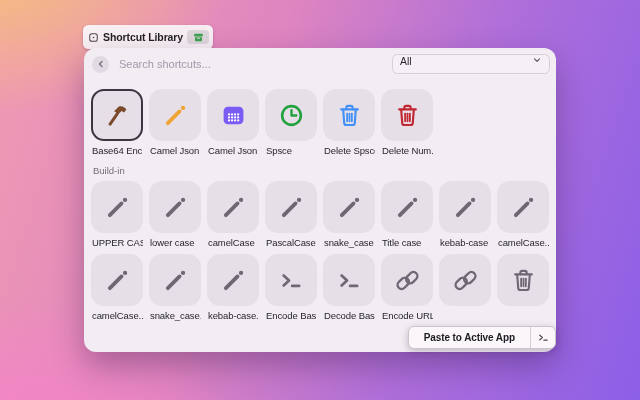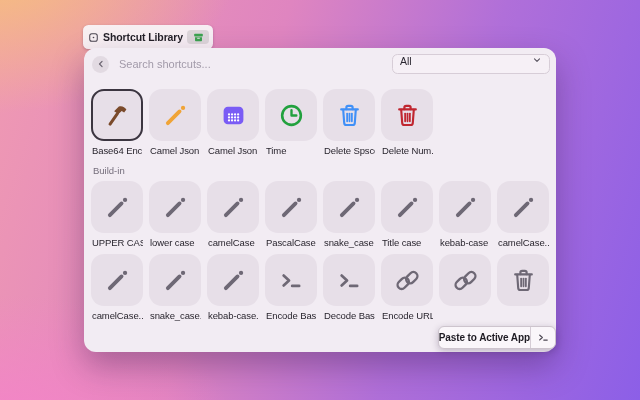--- a/index.html
+++ b/index.html
@@ -56,21 +56,21 @@
   .tile.selected{border:2px solid var(--sel,#3b3540);}
   .tile-icon{width:27px;height:27px;display:flex;}
   .tile-label{margin-top:4px;font-size:9.5px;color:#29252e;white-space:nowrap;max-width:59px;
     overflow:hidden;padding-left:1px;height:11px;letter-spacing:-.1px;}
   
   .paste-bar{
     position:absolute;right:84px;top:326px;height:23px;z-index:5;box-sizing:border-box;
     background:#faf6fa;border:1px solid #cdc4cd;border-radius:6px;
     box-shadow:0 2px 7px rgba(40,20,60,.25);display:flex;align-items:center;cursor:pointer;
   }
-  .paste-label{font-size:10px;font-weight:700;color:#1f1c24;padding:0 0;letter-spacing:-.1px;white-space:nowrap;}
+  .paste-label{font-size:10px;font-weight:700;color:#1f1c24;padding:0 15px;letter-spacing:-.1px;white-space:nowrap;}
   .paste-divider{width:1px;align-self:stretch;background:#d5ccd5;}
   .paste-key{width:24px;display:flex;align-items:center;justify-content:center;}
   .paste-key .ic{width:13px;height:13px;display:flex;}
   .ic svg, .tile-icon svg, .chip-icon svg, .chip-badge-icon svg, .dd-chev svg{width:100%;height:100%;display:block;}
 </style>
 </head>
 <body>
 
 <div class="stage">
 
@@ -163,21 +163,21 @@
             </div>
             <div class="item">
               <div class="tile">
                 <span class="tile-icon">
                   <svg viewBox="0 0 24 24" fill="none" stroke="#22a13e">
                     <circle cx="12" cy="12" r="8.3" stroke-width="2.3"></circle>
                     <path d="M12 7.3 V12 H16.3" stroke-width="2.1" stroke-linecap="round" stroke-linejoin="round"></path>
                   </svg>
                 </span>
               </div>
-              <div class="tile-label">Time</div>
+              <div class="tile-label">Spsce</div>
             </div>
             <div class="item">
               <div class="tile">
                 <span class="tile-icon">
                   <svg viewBox="0 0 24 24" fill="none" stroke="#4090f7" stroke-width="1.9" stroke-linecap="round" stroke-linejoin="round">
                     <path d="M4.6 6.6h14.8"></path>
                     <path d="M9.2 6.4V5.1c0-.9.7-1.6 1.6-1.6h2.4c.9 0 1.6.7 1.6 1.6v1.3"></path>
                     <path d="M6.4 6.9l.9 11.8c.1 1 .9 1.7 1.9 1.7h5.6c1 0 1.8-.7 1.9-1.7l.9-11.8"></path>
                     <path d="M9.9 10.3v6.8" stroke-width="1.6"></path>
                     <path d="M12 10.3v6.8" stroke-width="1.6"></path>

